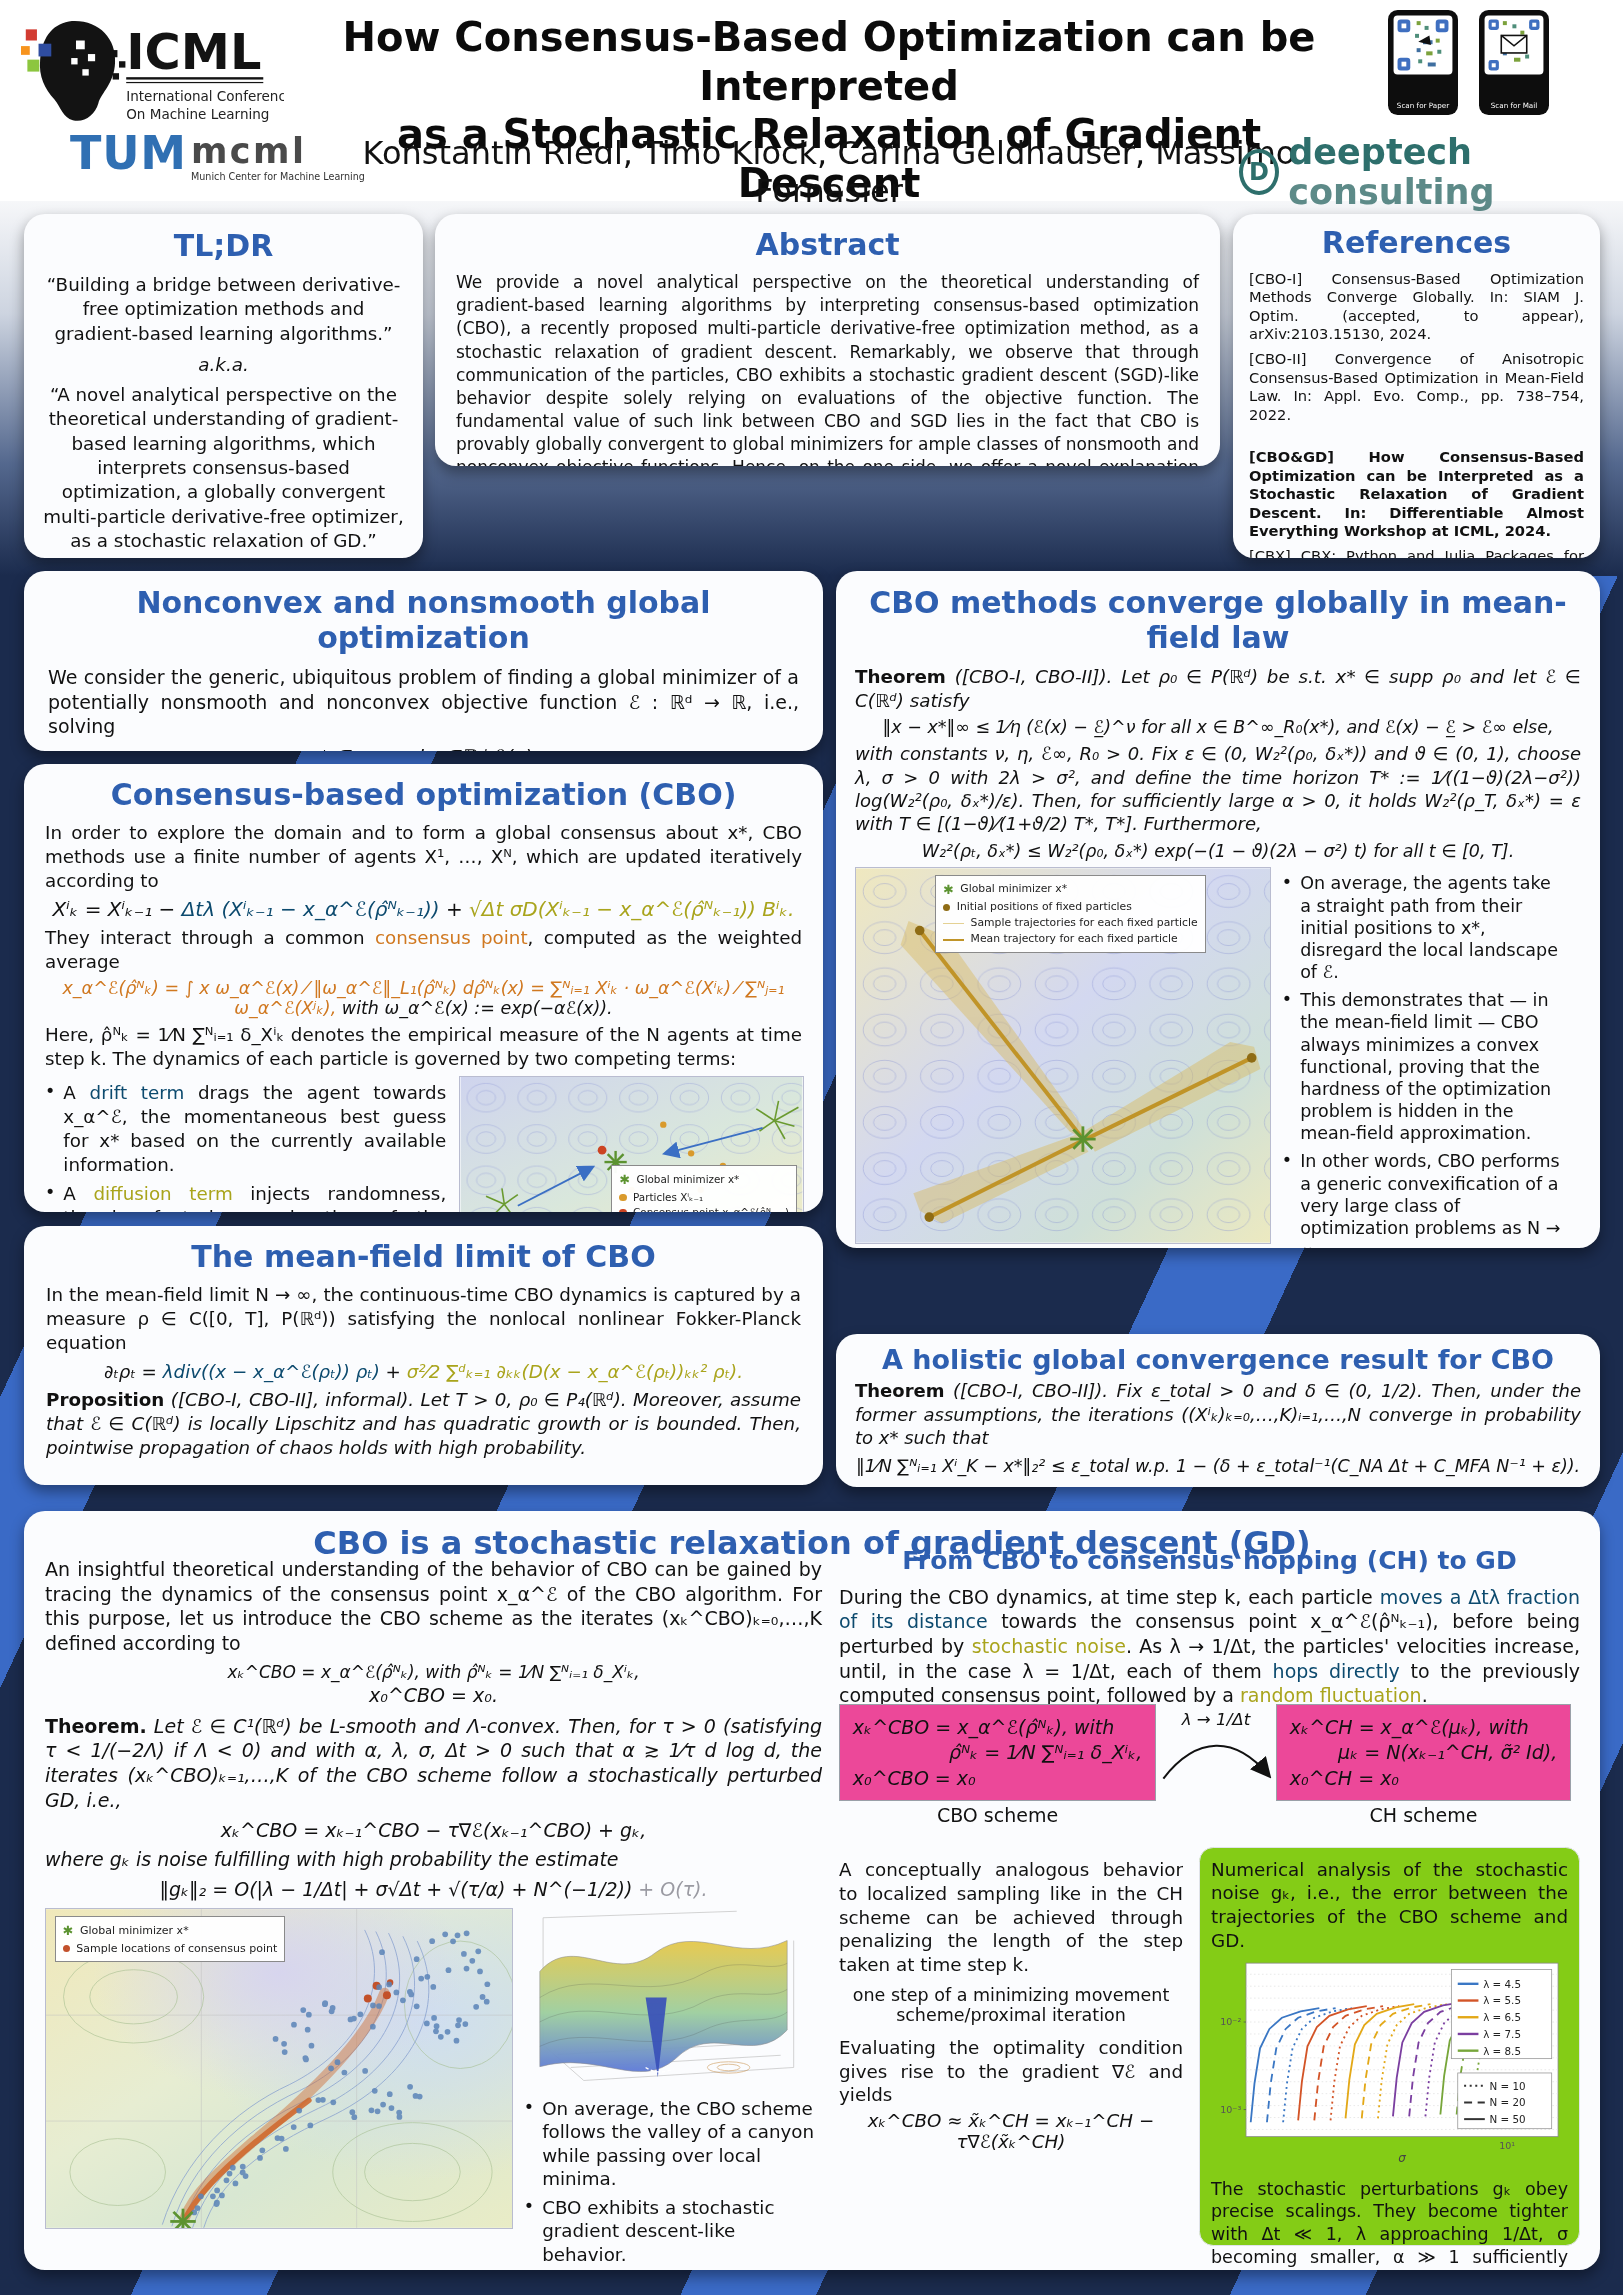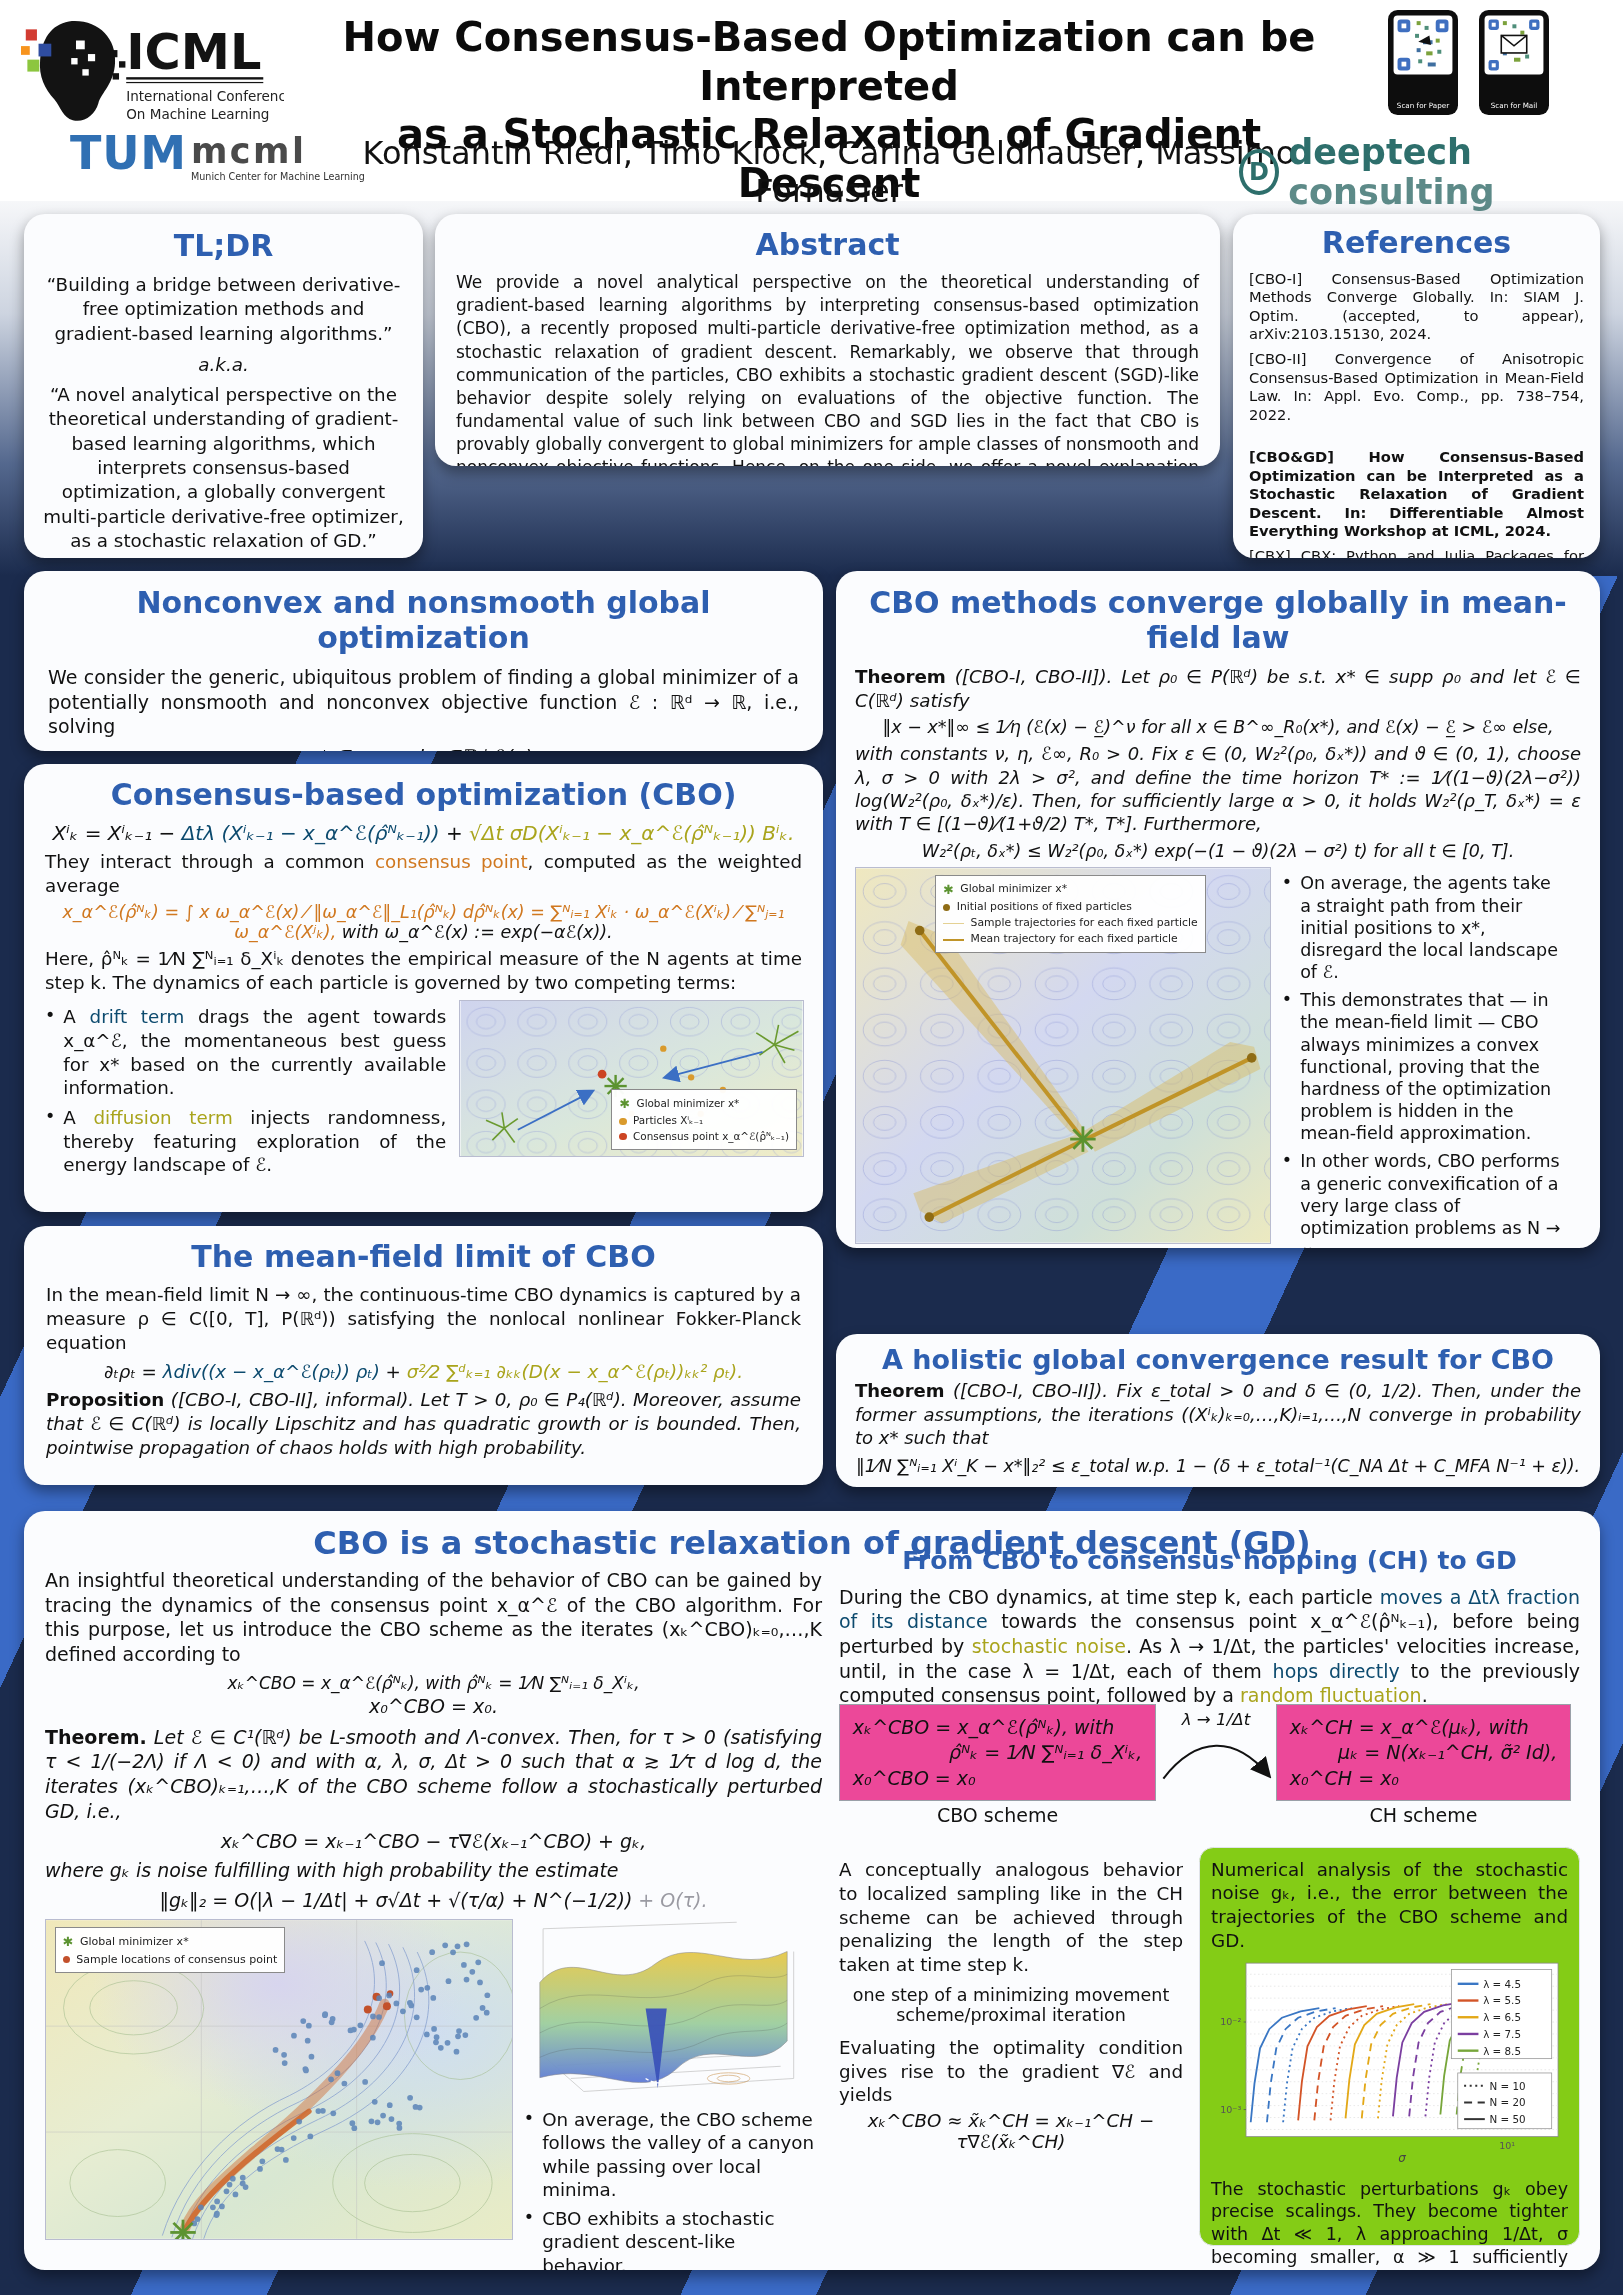--- a/index.html
+++ b/index.html
@@ -150,20 +150,23 @@
   </div>
 
   <div class="box" style="left:24px;top:571px;width:799px;height:180px;padding:12.8px 24px;">
     <div class="h-sec">Nonconvex and nonsmooth global optimization</div>
     <div class="bt" style="font-size:19px;">We consider the generic, ubiquitous problem of finding a global minimizer of a potentially nonsmooth and nonconvex objective function ℰ : ℝᵈ → ℝ, i.e., solving</div>
     <div class="formula">x* ∈ arg minₓ∈ℝᵈ ℰ(x).</div>
   </div>
 
   <div class="box" style="left:24px;top:764px;width:799px;height:448px;padding:11px 21px;">
     <div class="h-sec">Consensus-based optimization (CBO)</div>
+    <p class="bt" style="font-size:18.3px;margin:1.6px 0;">
+      <span>In order to explore the domain and to form a global consensus about x*, CBO methods use a finite number of agents X¹, …, Xᴺ, which are updated iteratively according to</span>
+    </p>
     <div class="formula" style="margin:4.8px 0;">
       <span>Xⁱₖ = Xⁱₖ₋₁ − </span><span class="c-blue">Δtλ (Xⁱₖ₋₁ − x_α^ℰ(ρ̂ᴺₖ₋₁))</span><span> + </span><span class="c-olive">√Δt σD(Xⁱₖ₋₁ − x_α^ℰ(ρ̂ᴺₖ₋₁)) Bⁱₖ.</span>
     </div>
     <p class="bt" style="font-size:18.3px;margin:1.6px 0;">
       <span>They interact through a common </span><span class="c-orange">consensus point</span><span>, computed as the weighted average</span>
     </p>
     <div class="formula" style="font-size:17.5px;margin:4.8px 0;">
       <span class="c-orange">x_α^ℰ(ρ̂ᴺₖ) = ∫ x ω_α^ℰ(x) ⁄ ‖ω_α^ℰ‖_L₁(ρ̂ᴺₖ) dρ̂ᴺₖ(x) = ∑ᴺᵢ₌₁ Xⁱₖ · ω_α^ℰ(Xⁱₖ) ⁄ ∑ᴺⱼ₌₁ ω_α^ℰ(Xʲₖ),</span><span>  with  ω_α^ℰ(x) := exp(−αℰ(x)).</span>
     </div>
     <p class="bt" style="font-size:18.3px;margin:1.6px 0;">Here, ρ̂ᴺₖ = 1⁄N ∑ᴺᵢ₌₁ δ_Xⁱₖ denotes the empirical measure of the N agents at time step k. The dynamics of each particle is governed by two competing terms:</p>
@@ -344,21 +347,21 @@
     <div class="h-sec small" style="margin-bottom:4.8px;">A holistic global convergence result for CBO</div>
     <p class="bt thm" style="font-size:18px;margin:1.6px 0;">
       <span class="lead">Theorem</span><span> ([CBO-I, CBO-II]). Fix ε_total &gt; 0 and δ ∈ (0, 1/2).  Then, under the former assumptions, the iterations ((Xⁱₖ)ₖ₌₀,…,K)ᵢ₌₁,…,N converge in probability to x* such that</span>
     </p>
     <div class="formula" style="font-size:17.5px;">‖1⁄N ∑ᴺᵢ₌₁ Xⁱ_K − x*‖₂² ≤ ε_total   w.p.   1 − (δ + ε_total⁻¹(C_NA Δt + C_MFA N⁻¹ + ε)).</div>
   </div>
 
   <div class="box" style="left:24px;top:1511px;width:1576px;height:759px;padding:11px 16px;">
     <div class="h-sec" style="font-size:32px;">CBO is a stochastic relaxation of gradient descent (GD)</div>
 
-    <div style="position:absolute;left:21px;top:57px;width:777px;height:687px;">
+    <div style="position:absolute;left:21px;top:46px;width:777px;height:687px;">
       <p class="bt" style="font-size:19px;margin:0;">An insightful theoretical understanding of the behavior of CBO can be gained by tracing the dynamics of the consensus point x_α^ℰ of the CBO algorithm.  For this purpose, let us introduce the CBO scheme as the iterates (xₖ^CBO)ₖ₌₀,…,K defined according to</p>
       <div class="formula" style="font-size:17px;margin:6.4px 0 1.6px;">xₖ^CBO = x_α^ℰ(ρ̂ᴺₖ),   with   ρ̂ᴺₖ = 1⁄N ∑ᴺᵢ₌₁ δ_Xⁱₖ,</div>
       <div class="formula" style="font-size:19px;margin:1.6px 0 8px;">x₀^CBO = x₀.</div>
       <p class="bt thm" style="font-size:19px;margin:3.2px 0;">
         <span class="lead">Theorem.</span><span> Let ℰ ∈ C¹(ℝᵈ) be L-smooth and Λ-convex.  Then, for τ &gt; 0 (satisfying τ &lt; 1/(−2Λ) if Λ &lt; 0) and with α, λ, σ, Δt &gt; 0 such that α ≳ 1⁄τ d log d, the iterates (xₖ^CBO)ₖ₌₁,…,K of the CBO scheme follow a stochastically perturbed GD, i.e.,</span>
       </p>
       <div class="formula" style="font-size:19px;">xₖ^CBO = xₖ₋₁^CBO − τ∇ℰ(xₖ₋₁^CBO) + gₖ,</div>
       <p class="bt thm" style="font-size:19px;margin:1.6px 0;">where gₖ is noise fulfilling with high probability the estimate</p>
       <div class="formula" style="font-size:19px;">
         <span>‖gₖ‖₂ = O(|λ − 1/Δt| + σ√Δt + √(τ/α) + N^(−1/2))</span><span class="c-gray"> + O(τ).</span>

